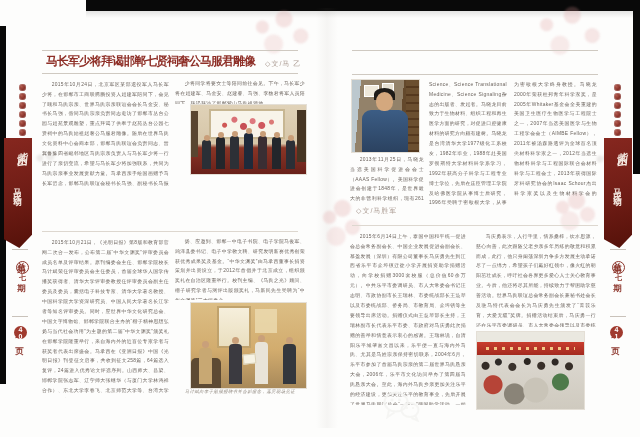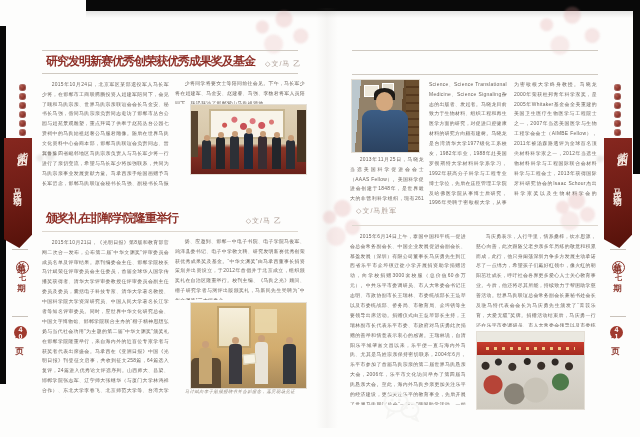--- a/index.html
+++ b/index.html
@@ -185,21 +185,21 @@
   <div class="sidelabel" style="left:612px;top:255px;">
     <span>总第</span><span class="ring">七</span><span>期</span>
   </div>
   <div class="tick" style="left:610px;top:316px;"></div>
   <div class="sidelabel" style="left:610px;top:322px;">
     <span>第</span><span class="pagedot">41</span><span>页</span>
   </div>
 
   <div class="rule" style="left:42px;top:50px;width:256px;"></div>
   <div class="titlebar" style="left:46px;top:53px;width:252px;">
-    <span class="title">研究发明新赛优秀创荣获优秀成果奖及基金</span>
+    <span class="title">马长军少将拜谒邯郸七贤祠奢公马服君雕像</span>
     <span class="byline">◇文/马 乙</span>
   </div>
   <div class="rule" style="left:42px;top:73px;width:256px;"></div>
   <div class="colwrap" style="left:42px;top:79px;width:127px;height:108px;">
     <div class="coltext">2015年10月24日，北京军区某部退役军人马长军少将，在邯郸市工商联腾鹏投资人赵建军陪同下，会见了颐和马氏宗亲、世界马氏宗亲联谊会会长马金安、秘书长马强，偕同马氏宗亲负责同志走访了邯郸市丛台公园与赵苑景观雕塑，重点拜谒了供奉于赵苑丛台公园七贤祠中的马氏始祖赵奢公马服君雕像。随后在世界马氏文化资料中心会商本部，邯郸马氏联谊会负责同志、晋冀鲁豫四省毗邻地区马氏宗亲负责人与马长军少将一行进行了亲切交流，希望与马长军少将加强联系，共同为马氏宗亲事业发展贡献力量。马承西亲手绘国画赠予马长军留念，邯郸马氏联谊会秘书长马强、副秘书长马振国、中国著名书画家文学作家李馥君以及马军中将等陪同参观。</div>
   </div>
   <div class="colwrap" style="left:175px;top:78px;width:130px;height:26px;">
     <div class="coltext">少将同学将要女士等陪同前往会见。下午，马长军少将在赵建军、马金安、赵建睿、马强、李馥君将军人员陪同下，拜谒拜访了邯郸紫山马氏祖源地。</div>
   </div>
   <div class="photo" style="left:190px;top:104px;width:115px;height:69px;">
@@ -211,24 +211,20 @@
     </div>
     <div class="p1-fig" style="left:11px;height:29px;background:#2b2f36;"></div>
     <div class="p1-fig" style="left:25px;height:32px;background:#23262b;"></div>
     <div class="p1-fig" style="left:39px;height:33px;background:#2d3036;"></div>
     <div class="p1-fig" style="left:53px;height:36px;background:#1f2a3a;"></div>
     <div class="p1-fig" style="left:67px;height:33px;background:#3a2e33;"></div>
     <div class="p1-fig" style="left:81px;height:32px;background:#23262b;"></div>
     <div class="p1-fig" style="left:95px;height:29px;background:#2b2f36;"></div>
   </div>
 
-  <div class="titlebar" style="left:46px;top:210px;width:252px;">
-    <span class="title">颁奖礼在邯郸学院隆重举行</span>
-    <span class="byline" style="margin-left:auto;margin-right:16px;">◇文/马 乙</span>
-  </div>
   <div class="rule lite" style="left:42px;top:231px;width:256px;"></div>
   <div class="colwrap" style="left:42px;top:237px;width:127px;height:161px;">
     <div class="coltext">2015年10月21日，《光明日报》第8版和教育部官网二次合一发布，公布第二届“中华文渊奖”评审委员会成员名单及评审结果。原刊编委会主任、邯郸学院校长马计斌荣任评审委员会主任委员，首届全球华人国学传播奖获得者、清华大学评审委教授任评审委员会副主任委员及委员，囊括电子科技专家、清华大学著名教授、中国科学院大学资深研究员、中国人民大学著名长江学者等知名评审委员。同时，应世界中华文化研究总会、中国文字博物馆、邯郸学院联合主办的“楷子精神思想弘扬与当代社会功用”为主题的第二届“中华文渊奖”颁奖礼在邯郸学院隆重举行，来自海内外的近百位专家学者与获奖者代表出席盛会。马承西在《亚洲日报》中国《光明日报》刊登征文启事，共收到征文258篇，64篇选入复评，24篇进入优秀论文评选序列。山西师大、吕梁、邯郸学院张志军、辽宁师大张继华（与厦门大学林鸿祥合作）、东北大学李春飞、北京师范大学等、台湾大学的有关专家分别获得一、二、三等奖，获奖论文还来自青海师范大学、湖南大学、山西农业大学、马来西亚拉曼大学教授、波斯顿理工大学访问学者、河北工程大学、邯郸学院张馨等。</div>
   </div>
   <div class="colwrap" style="left:175px;top:236px;width:130px;height:64px;">
     <div class="coltext">扬、应邀到、邯郸一中电子书院、电子学院马俊军、鸡泽县委书记、电子中学教文聘、研究发明新赛优秀创荣获优秀成果奖及基金。“中华文渊奖”由马承西董事长捐资策划并出资设立，于2012年首倡并于北京成立，组织颁奖礼在自治区隆重举行。校刊主编、《马氏之光》顾问、楷子研究学者与测评出版颁奖礼，马新民先生受聘为“中华文渊奖”三大评委之一。</div>
   </div>
   <div class="photo" style="left:190px;top:302px;width:115px;height:85px;">
     <div class="ph p2-bg"></div>
     <div class="ph p2-window"></div>

